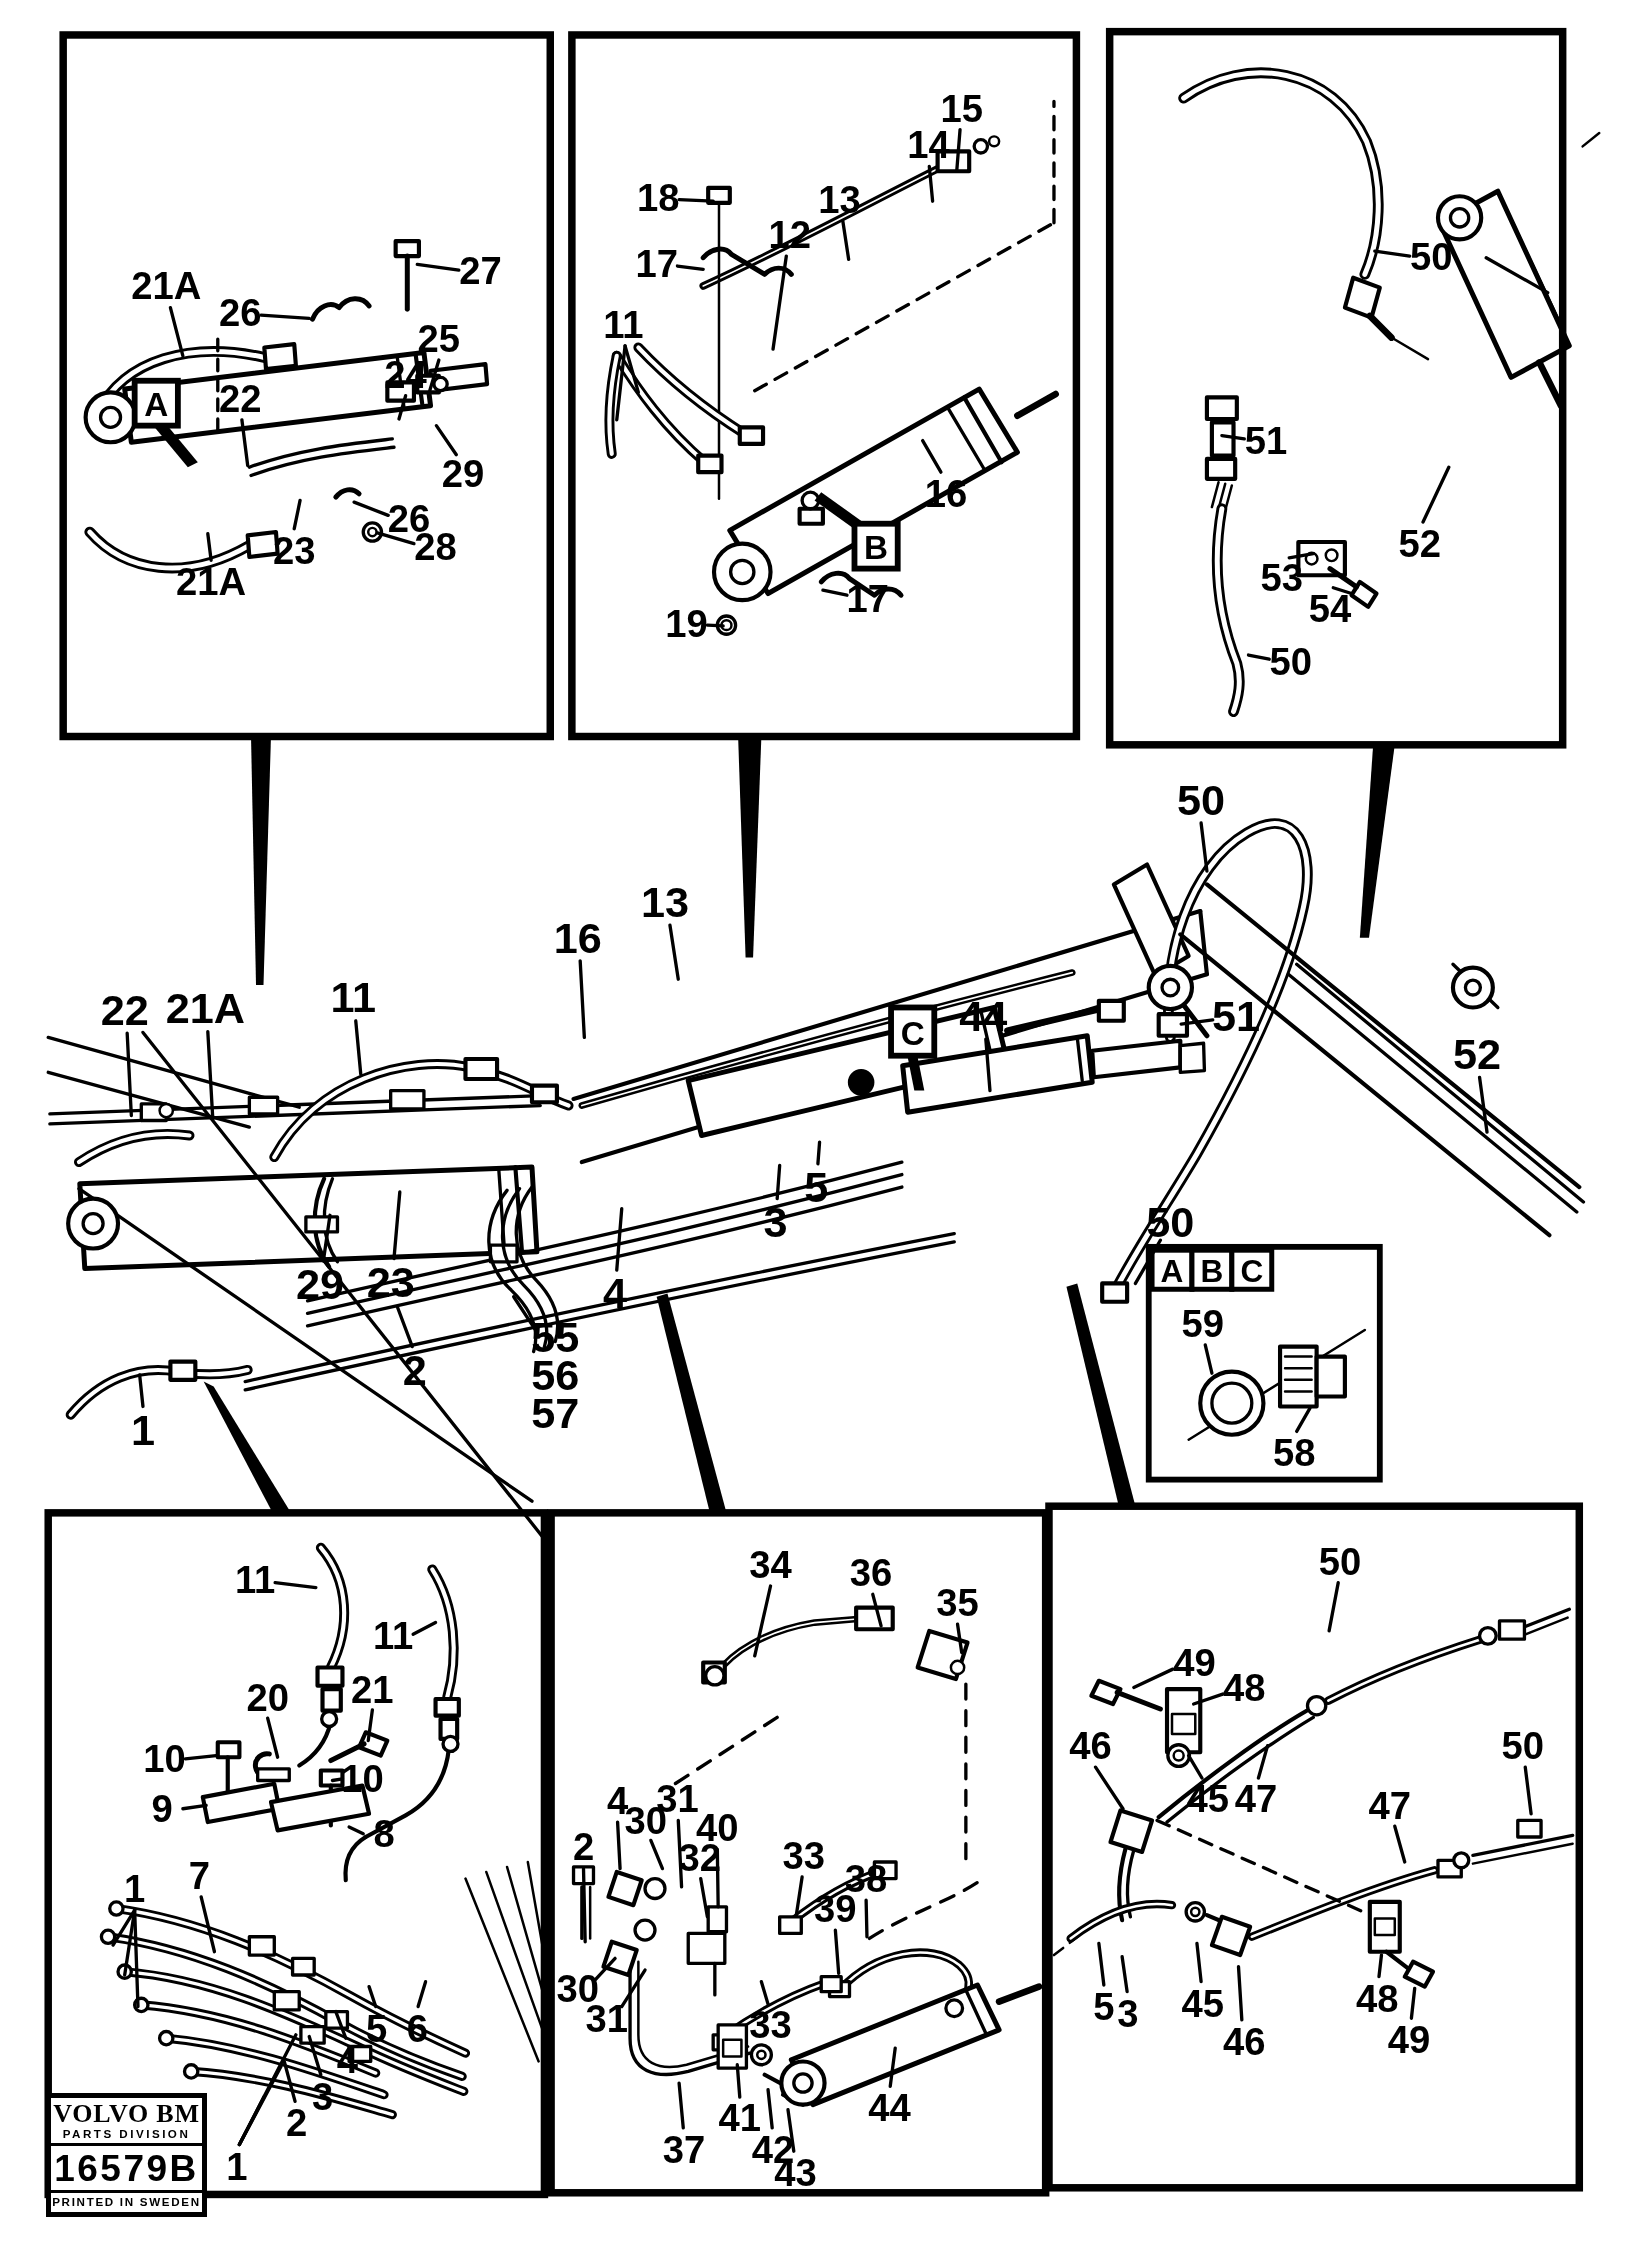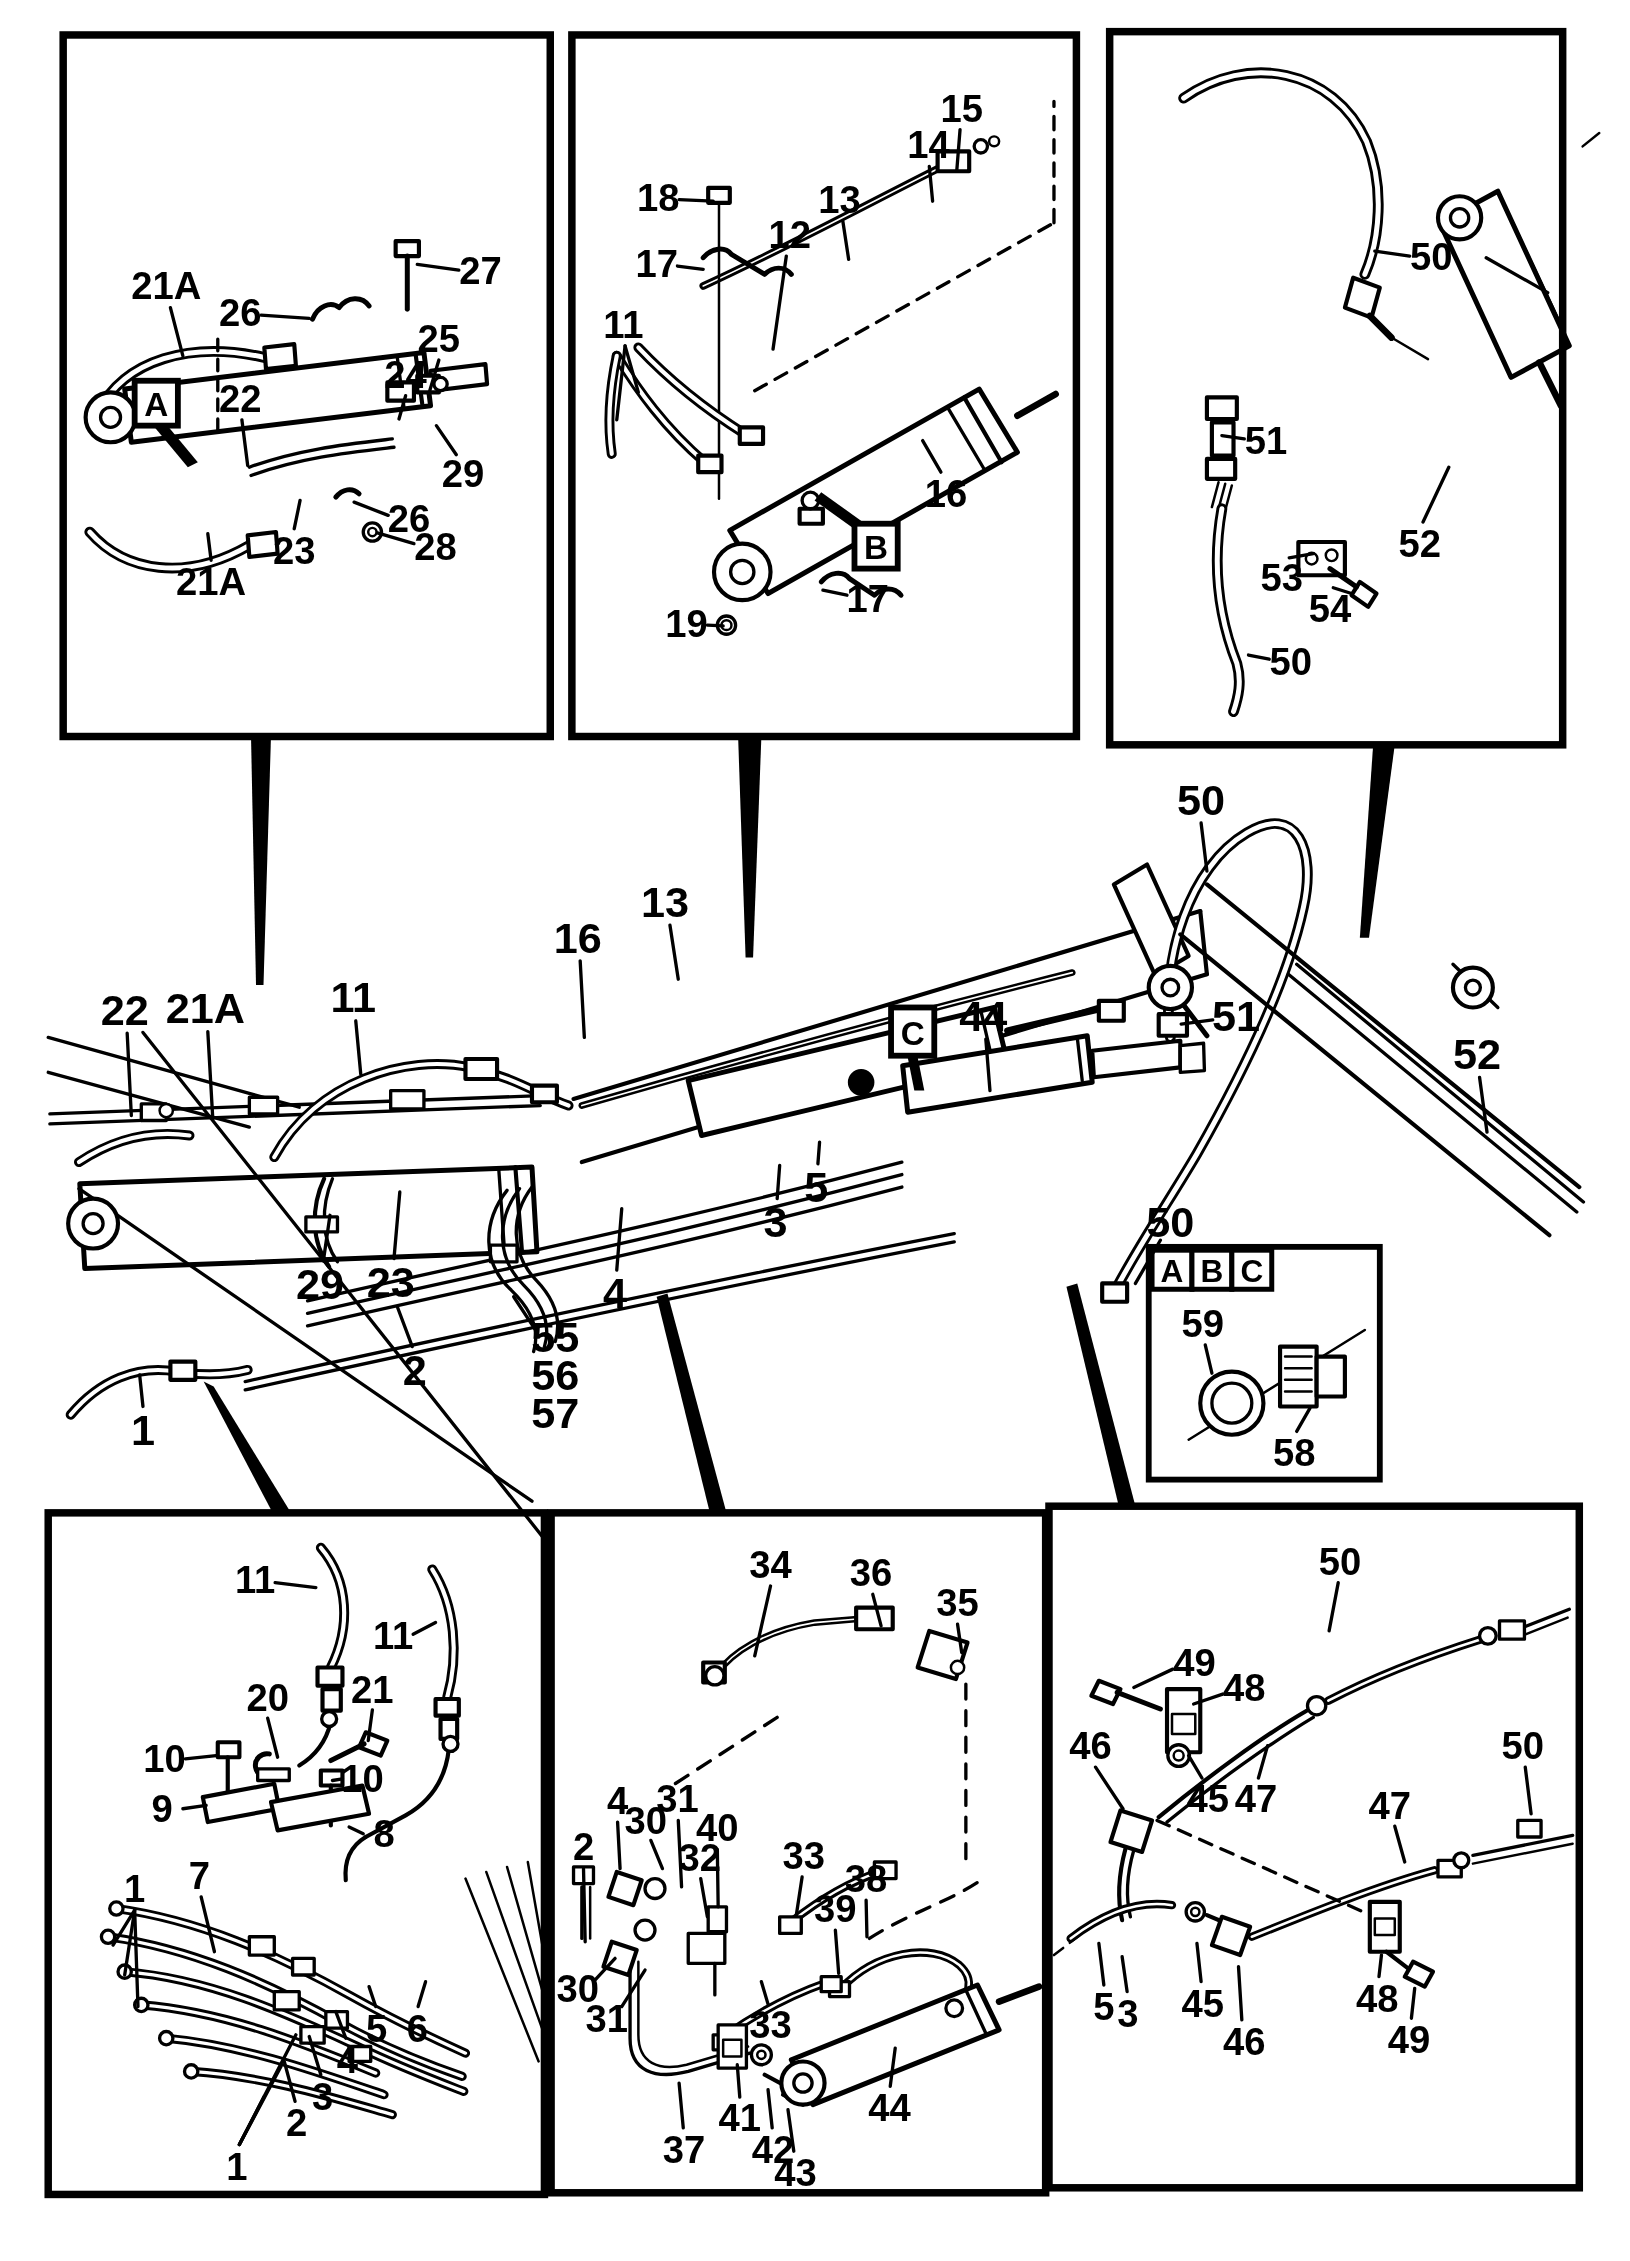--- a/index.html
+++ b/index.html
@@ -526,14 +526,20 @@
       <line x1="1445" y1="2384" x2="1440" y2="2338" stroke="#000000" stroke-width="4" stroke-linecap="round"></line>
       <text x="1447" y="2410" font-size="46" text-anchor="middle" dominant-baseline="central">45</text>
       <line x1="1494" y1="2430" x2="1490" y2="2366" stroke="#000000" stroke-width="4" stroke-linecap="round"></line>
       <text x="1497" y="2456" font-size="46" text-anchor="middle" dominant-baseline="central">46</text>
       <line x1="1659" y1="2378" x2="1662" y2="2352" stroke="#000000" stroke-width="4" stroke-linecap="round"></line>
       <text x="1657" y="2404" font-size="46" text-anchor="middle" dominant-baseline="central">48</text>
       <line x1="1698" y1="2428" x2="1702" y2="2392" stroke="#000000" stroke-width="4" stroke-linecap="round"></line>
       <text x="1695" y="2454" font-size="46" text-anchor="middle" dominant-baseline="central">49</text>
     </svg>
 
+  <div class="logo">
+    <div class="logo-brand">VOLVO BM</div>
+    <div class="logo-div">PARTS DIVISION</div>
+    <div class="logo-num">16579B</div>
+    <div class="logo-origin">PRINTED IN SWEDEN</div>
+  </div>
 </div>
 
 
 </body></html>

